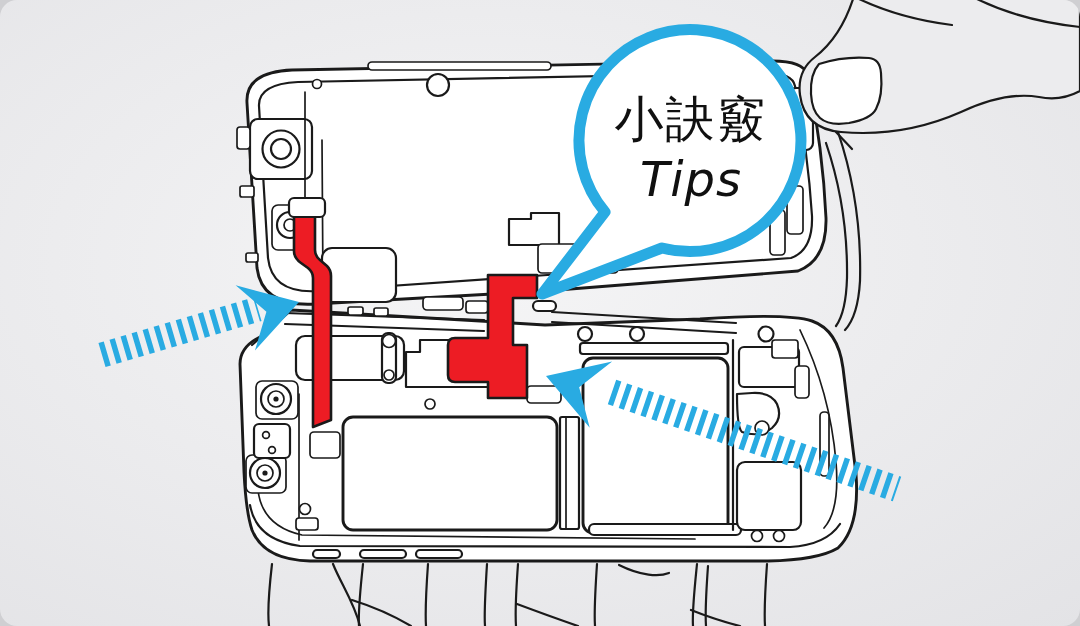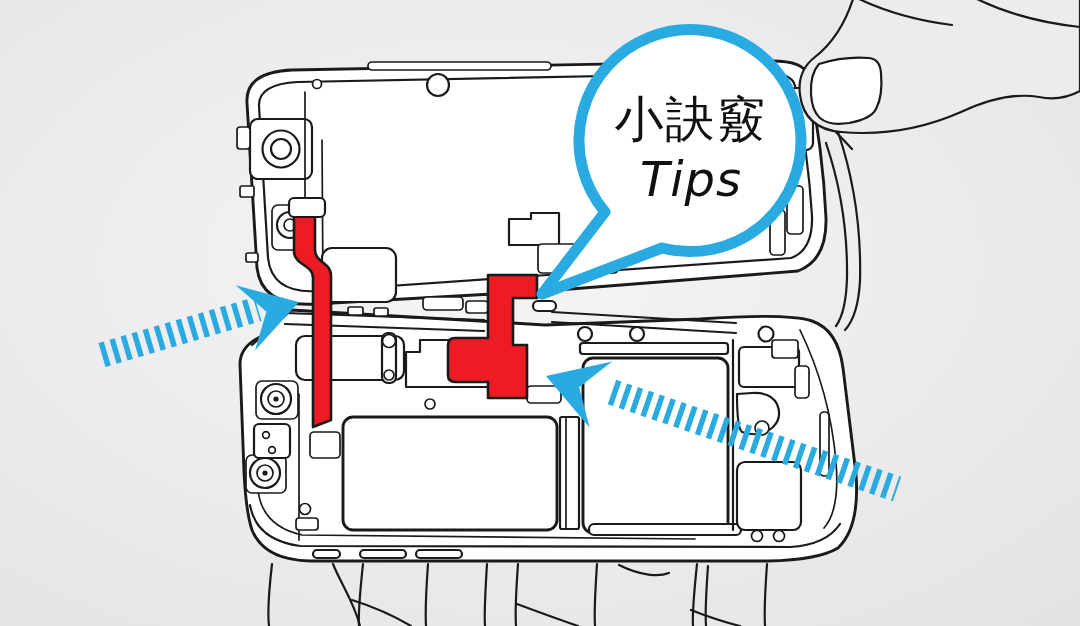--- a/index.html
+++ b/index.html
@@ -1,20 +1,20 @@
 <!DOCTYPE html>
 <html style="--accent: #29ABE2; --highlight: #ED1C24; --outline: #1A1A1A; --device_fill: #FFFFFF; --hand_fill: #ECECEE; --bg_center: #F5F5F6; --bg_edge: #E3E3E6;"><head>
 <meta charset="utf-8">
 <style>
   :root{
     --accent:#29ABE2; --highlight:#ED1C24; --outline:#1A1A1A;
     --device_fill:#FFFFFF; --hand_fill:#ECECEE; --bg_center:#F5F5F6; --bg_edge:#E3E3E6;
   }
   html,body{margin:0;padding:0;background:#cfcfd2;}
-  .stage{width:1080px;height:626px;overflow:hidden;position:relative;}
+  .stage{width:1080px;height:626px;overflow:hidden;position:relative;border-radius:17px;}
   svg{display:block;}
   .bgstop1{stop-color:var(--bg_center);} .bgstop2{stop-color:var(--bg_edge);}
   .ln{fill:none;stroke:var(--outline);stroke-width:2.2;stroke-linejoin:round;stroke-linecap:round;}
   .thick{stroke-width:2.9;} .thin{stroke-width:1.7;}
   .wf{fill:var(--device_fill);}
   .hf{fill:var(--hand_fill);}
   .red{fill:var(--highlight);stroke:var(--outline);stroke-width:2.6;stroke-linejoin:round;}
   .stripe{fill:none;stroke:var(--accent);stroke-dasharray:5.5 6;stroke-linecap:butt;}
   .head{fill:var(--accent);stroke:none;}
   .bub{fill:#fff;stroke:var(--accent);stroke-width:11;stroke-linejoin:round;}

